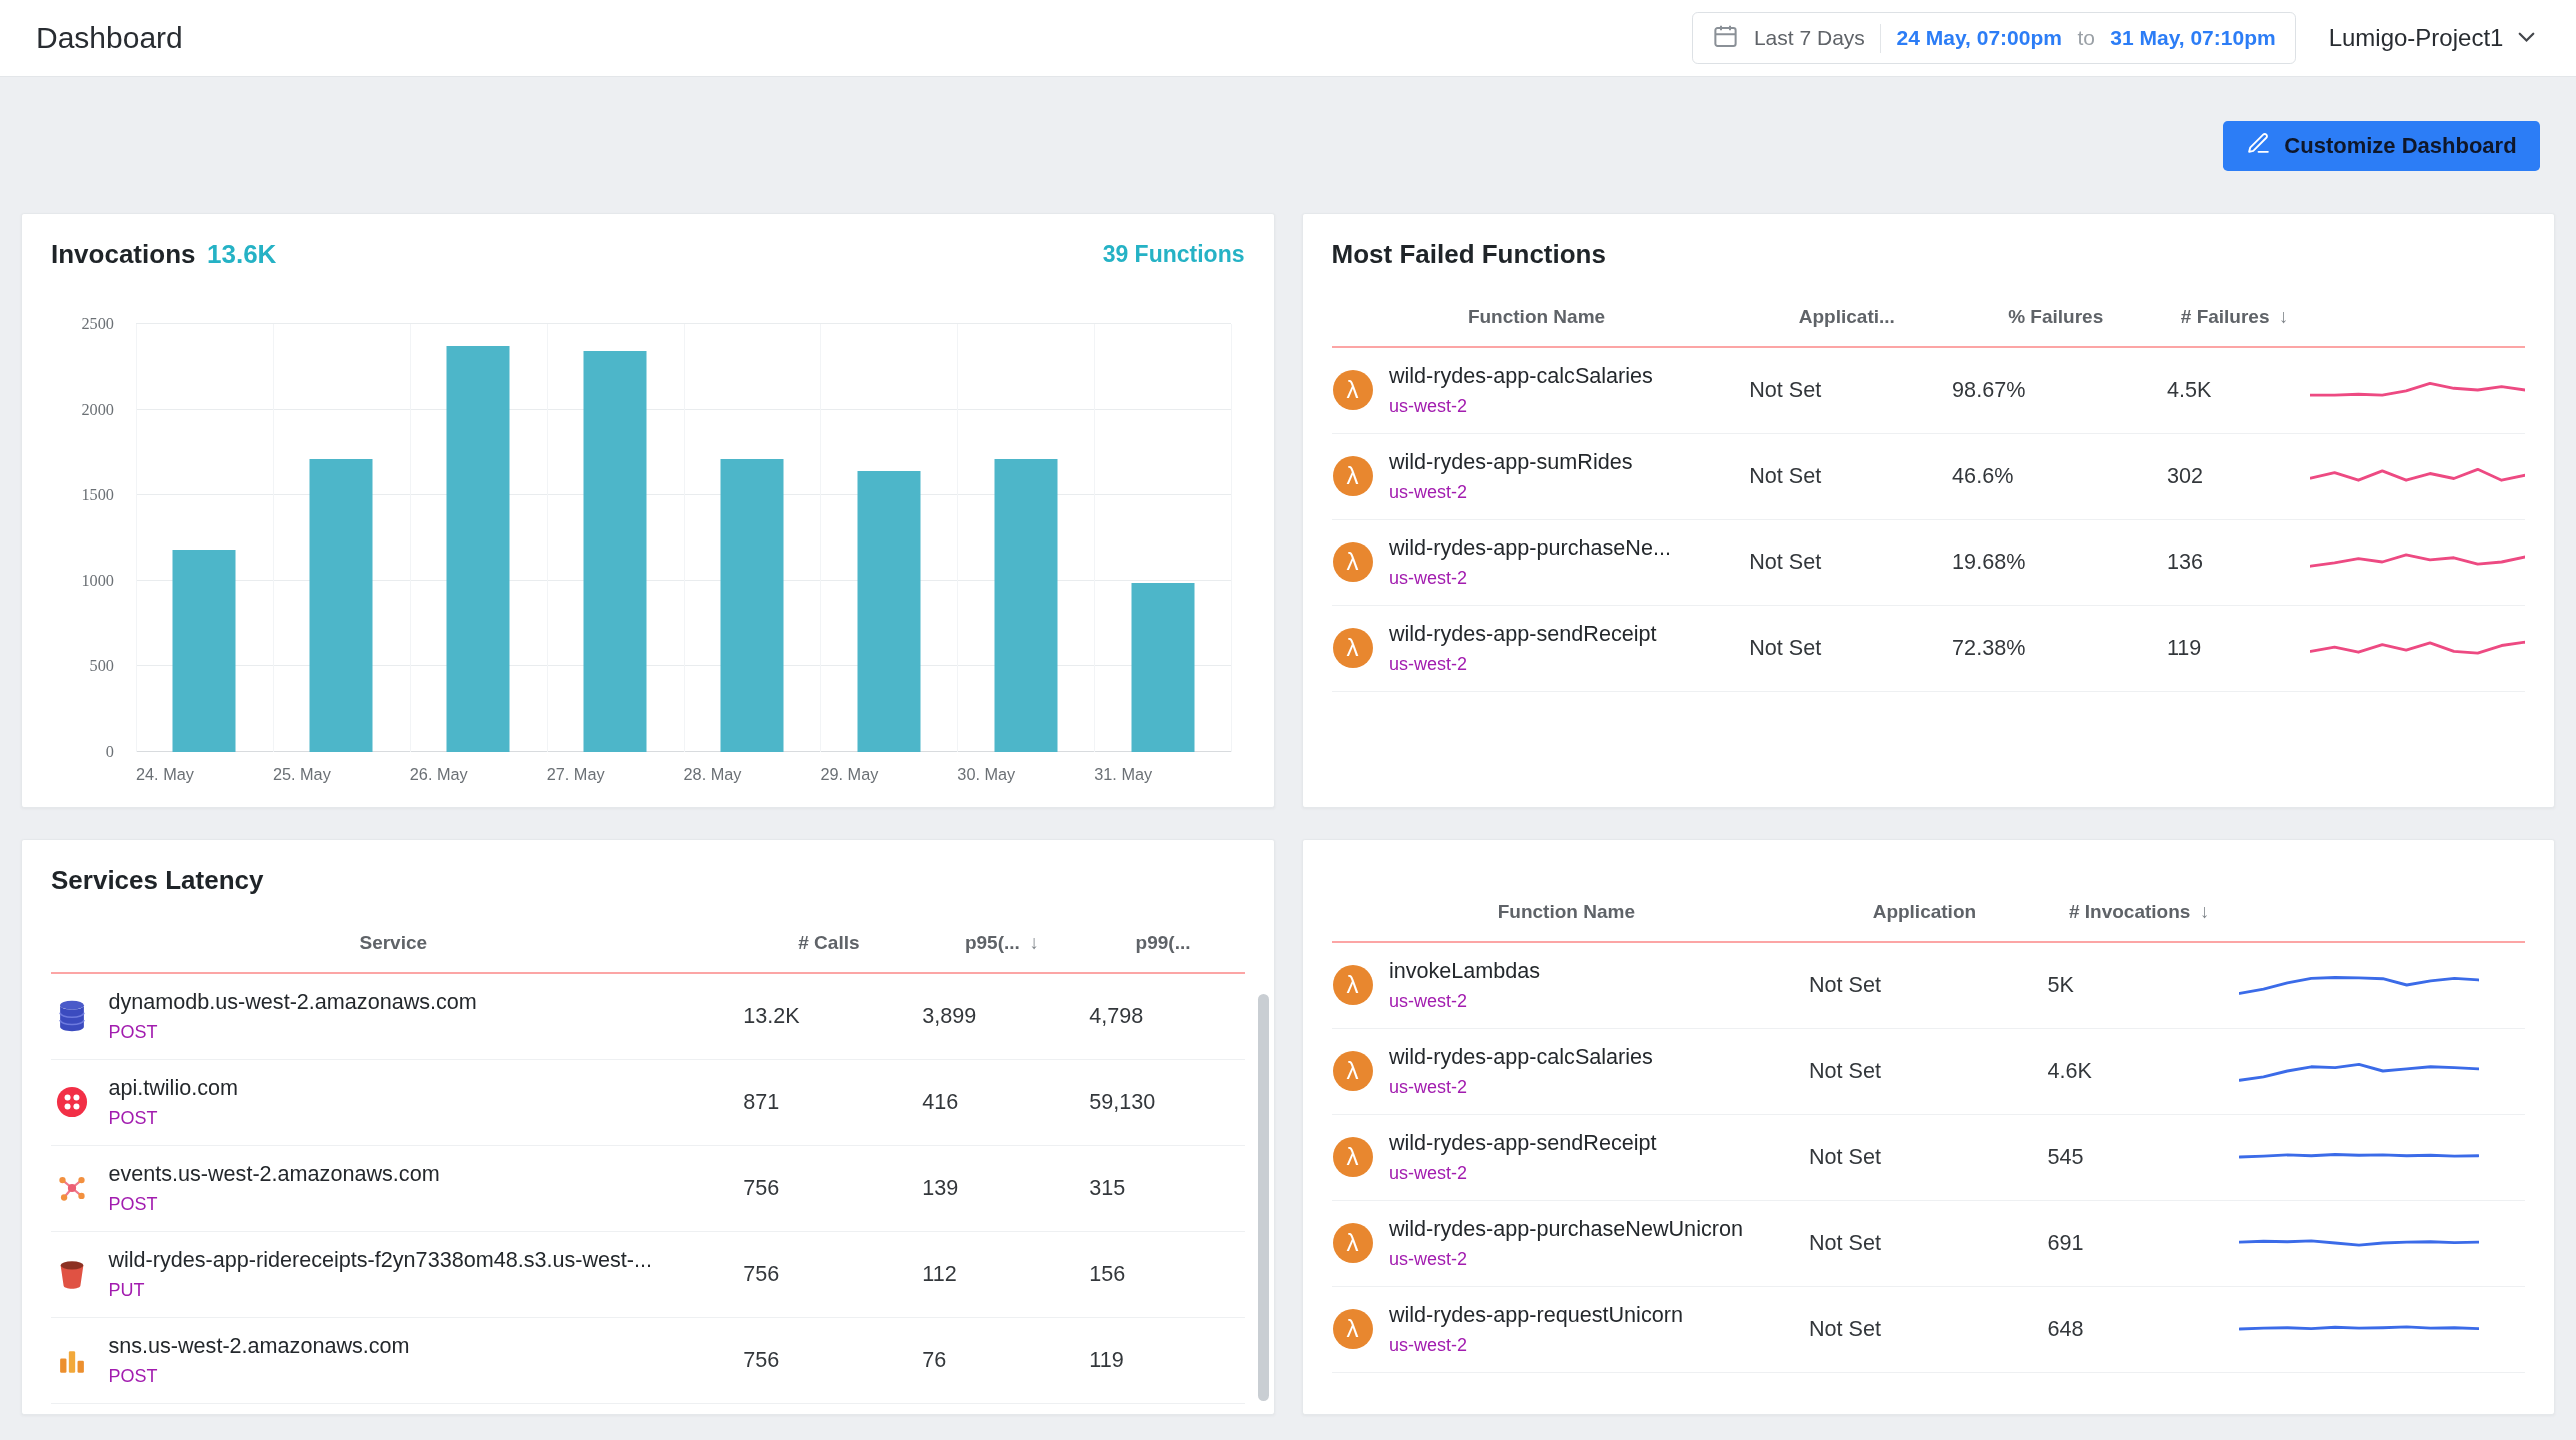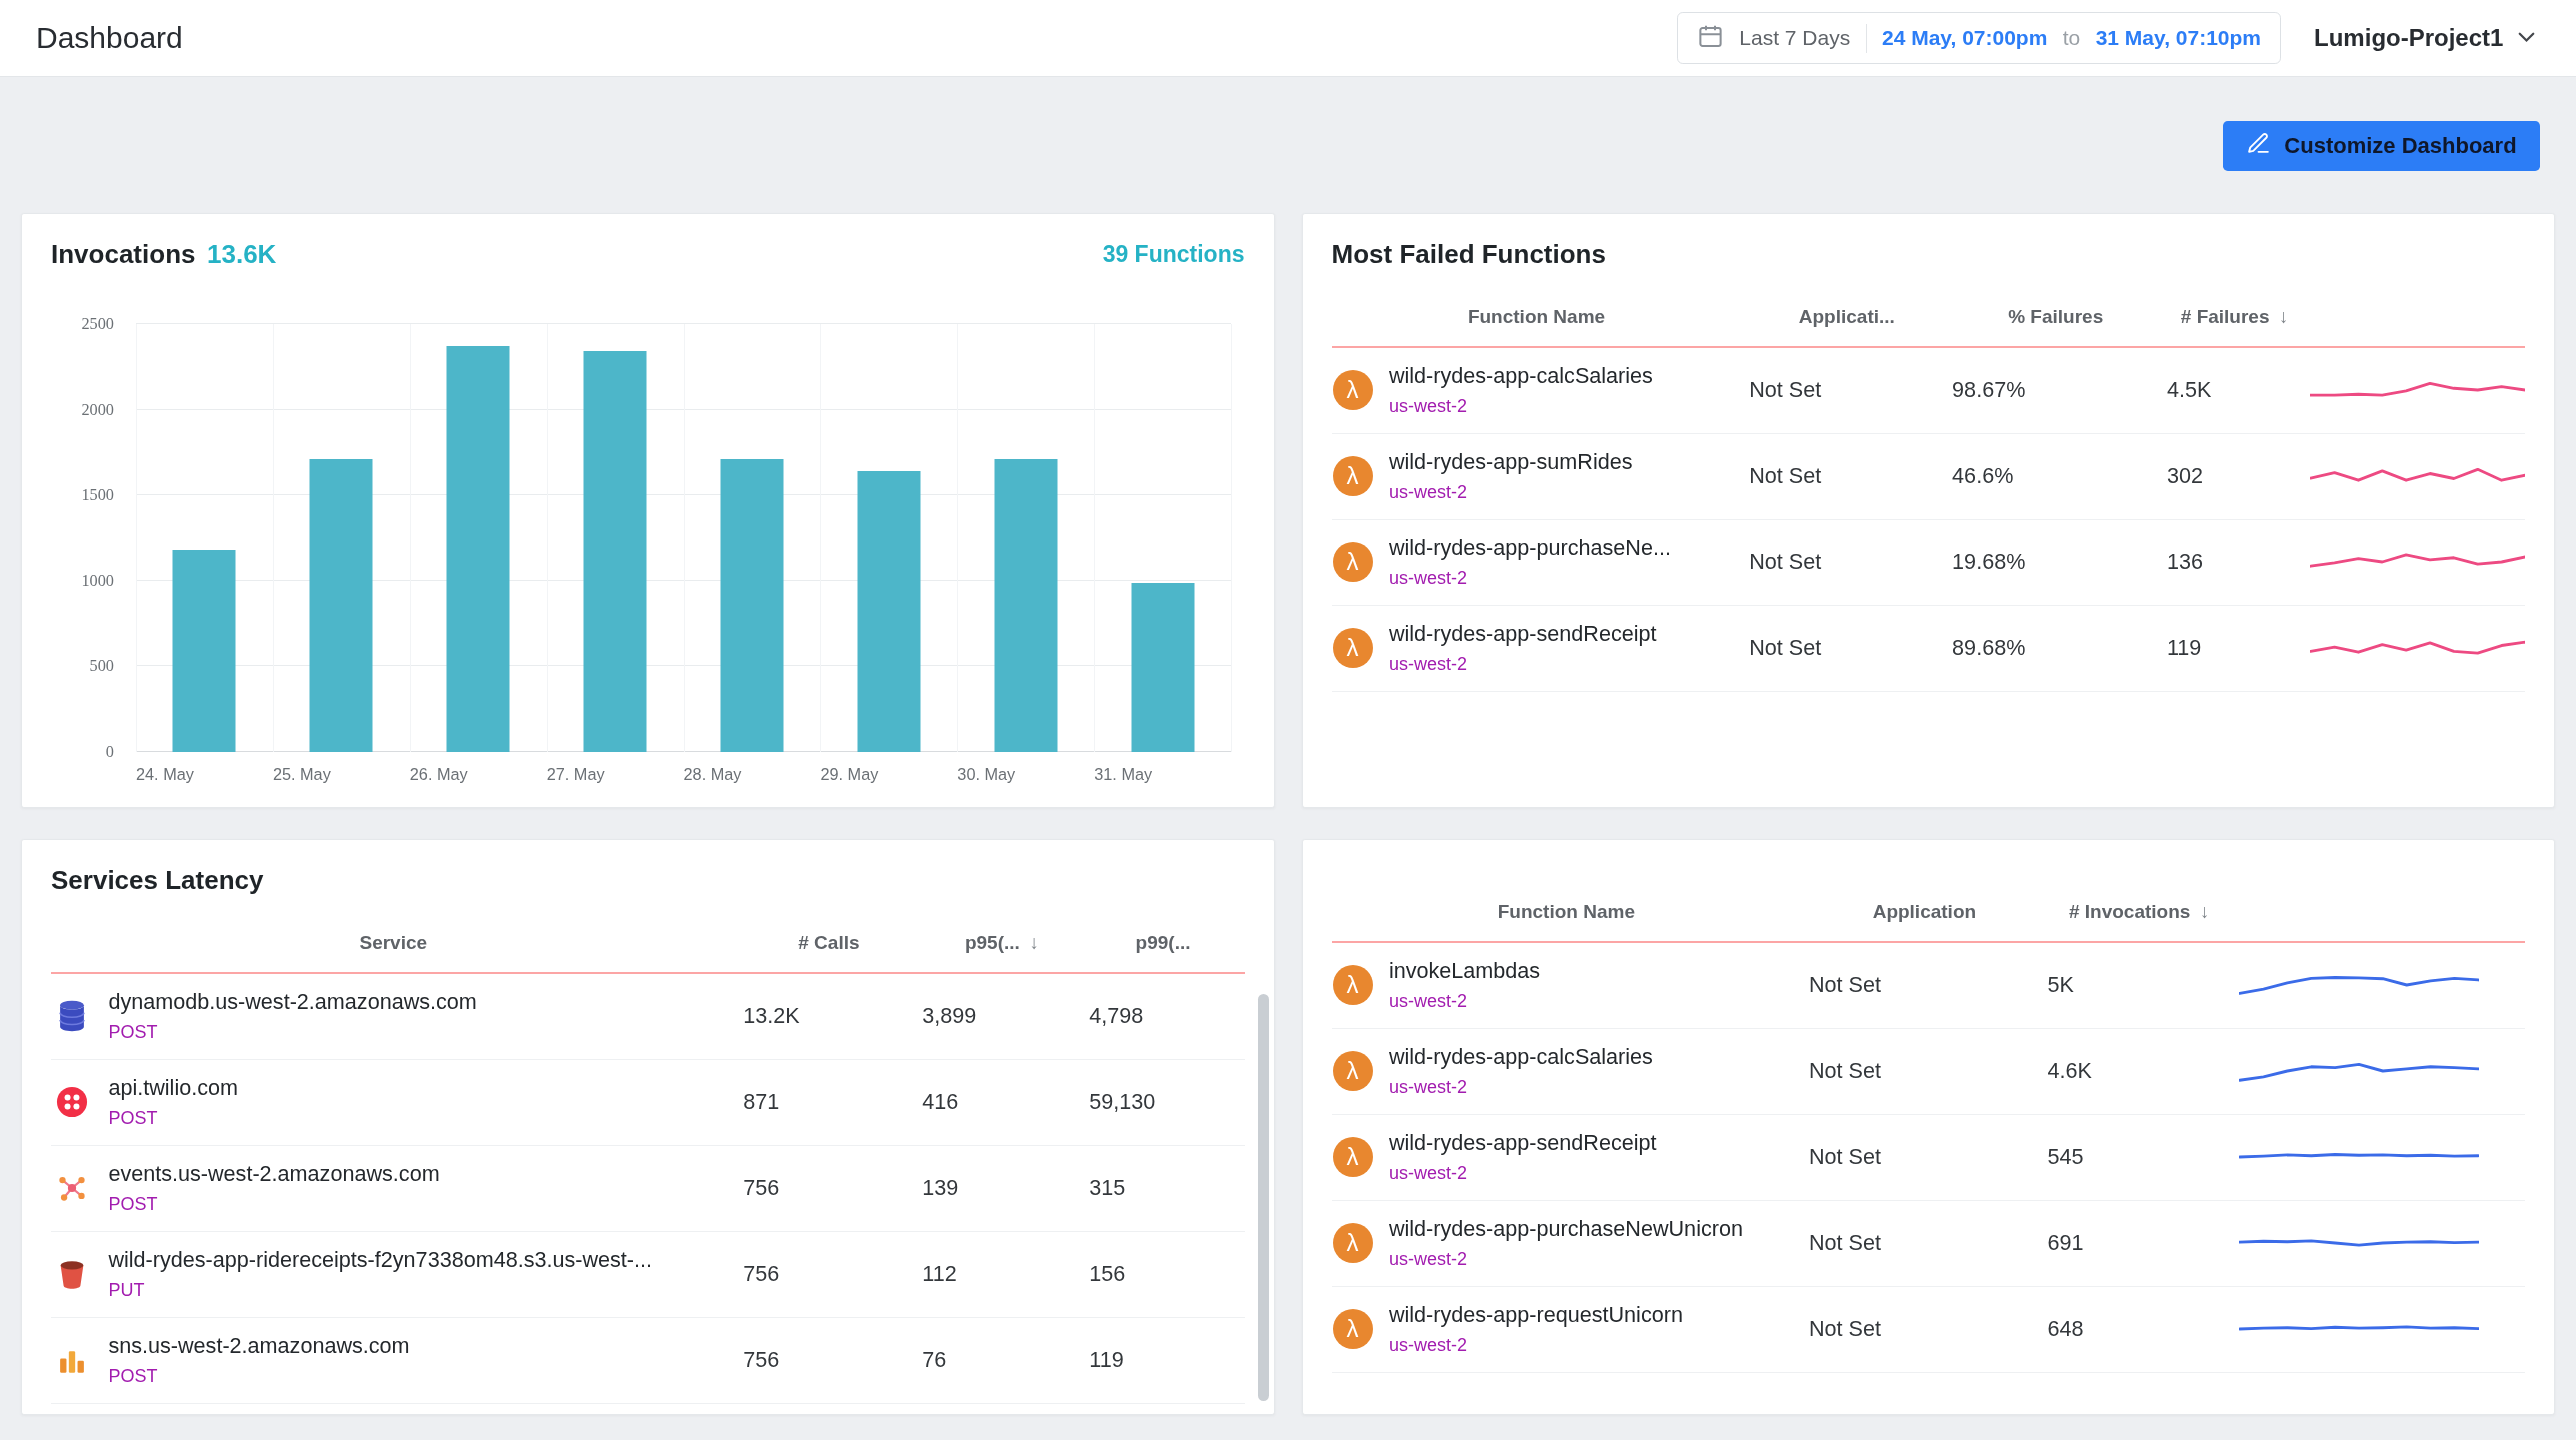--- a/index.html
+++ b/index.html
@@ -19,21 +19,21 @@
   .date-range {
     display:flex; align-items:center; gap:15.4px;
     border:1px solid #dde1e5; border-radius:5.8px; background:#fff;
     height:52px; padding:0 19px; cursor:pointer;
   }
   .date-range .preset { font-size:21px; color:#5f6368; }
   .date-range .vdiv { width:1px; height:29px; background:#e2e5e8; }
   .date-range .blue { font-size:21px; font-weight:700; color:#2c7df6; }
   .date-range .to-word { font-size:21px; color:#9aa0a6; }
   .project { display:flex; align-items:center; gap:9.6px; cursor:pointer; }
-  .project .pname { font-size:24px; font-weight:700; color:#282c31; }
+  .project .pname { font-size:24px; font-weight:400; color:#282c31; }
 
   
   main { padding:0 21px; }
   .toolbar-row { display:flex; justify-content:flex-end; padding:44px 15.4px 0 0; }
   .customize-btn {
     display:flex; align-items:center; gap:13.4px;
     background:#2c7df6; color:#0f172a; border:none; border-radius:4.8px;
     height:50px; padding:0 23px; font-size:22px; font-weight:700;
     font-family:"Liberation Sans", sans-serif; cursor:pointer;
   }
@@ -279,21 +279,21 @@
                   <span class="icon-cell">
                     <span class="lambda-badge">λ</span>
                   </span>
                   <div class="name-stack">
                     <div class="ename">wild-rydes-app-sendReceipt</div>
                     <div class="esub">us-west-2</div>
                   </div>
                 </div>
               </td>
               <td>Not Set</td>
-              <td>89.68%</td>
+              <td>72.38%</td>
               <td>119</td>
               <td>
                 <svg class="spark" width="240" height="42" viewBox="0 0 250 44">
                   <polyline points="0.0,25.5 25.0,21.1 50.0,26.4 75.0,18.5 100.0,24.2 125.0,16.7 150.0,25.5 175.0,27.3 200.0,19.4 225.0,15.8 250.0,24.2" fill="none" stroke="#ed4a82" stroke-width="3" stroke-linejoin="round" stroke-linecap="round"></polyline>
                 </svg>
               </td>
             </tr>
           </tbody>
         </table>
     </section>

